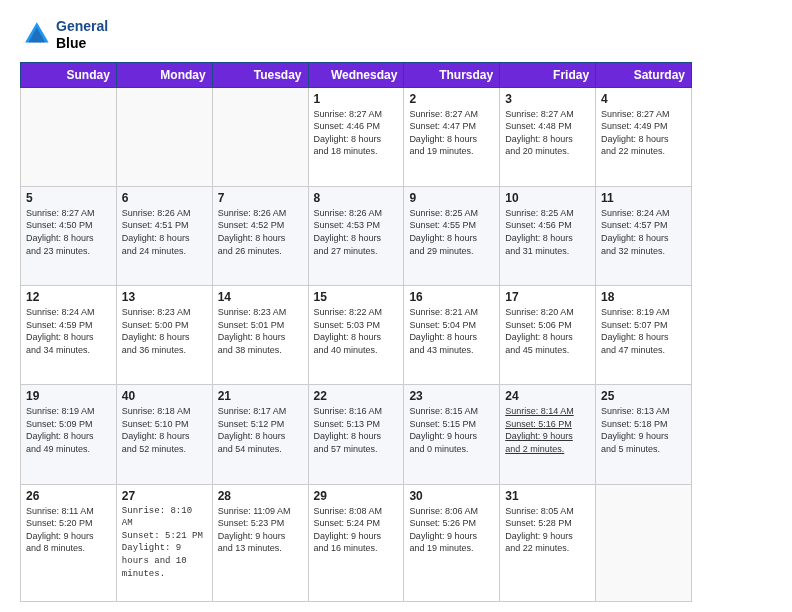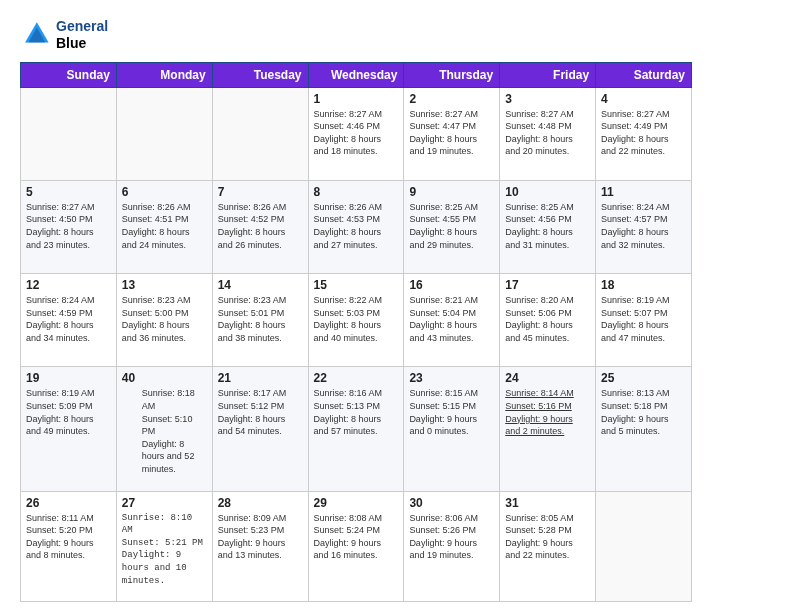--- a/index.html
+++ b/index.html
@@ -246,21 +246,21 @@
         </tr>
         <tr>
           <td>
             <div class="day-number">19</div>
             <div class="day-info" style="white-space: pre-line;">Sunrise: 8:19 AM
 Sunset: 5:09 PM
 Daylight: 8 hours and 49 minutes.</div>
           </td>
           <td>
             <div class="day-number">40</div>
-            <div class="day-info" style="white-space: pre-line; margin-left: 20px;">Sunrise: 8:18 AM
+            <div class="day-info" style="white-space: pre-line;">Sunrise: 8:18 AM
 Sunset: 5:10 PM
 Daylight: 8 hours and 52 minutes.</div>
           </td>
           <td>
             <div class="day-number">21</div>
             <div class="day-info" style="white-space: pre-line;">Sunrise: 8:17 AM
 Sunset: 5:12 PM
 Daylight: 8 hours and 54 minutes.</div>
           </td>
           <td>
@@ -296,21 +296,21 @@
 Daylight: 9 hours and 8 minutes.</div>
           </td>
           <td>
             <div class="day-number">27</div>
             <div class="day-info" style="white-space: pre-line; font-family: Liberation Mono, monospace;">Sunrise: 8:10 AM
 Sunset: 5:21 PM
 Daylight: 9 hours and 10 minutes.</div>
           </td>
           <td>
             <div class="day-number">28</div>
-            <div class="day-info" style="white-space: pre-line;">Sunrise: 8:09 AM
+            <div class="day-info" style="white-space: pre-line;">Sunrise: 11:09 AM
 Sunset: 5:23 PM
 Daylight: 9 hours and 13 minutes.</div>
           </td>
           <td>
             <div class="day-number">29</div>
             <div class="day-info" style="white-space: pre-line;">Sunrise: 8:08 AM
 Sunset: 5:24 PM
 Daylight: 9 hours and 16 minutes.</div>
           </td>
           <td>

